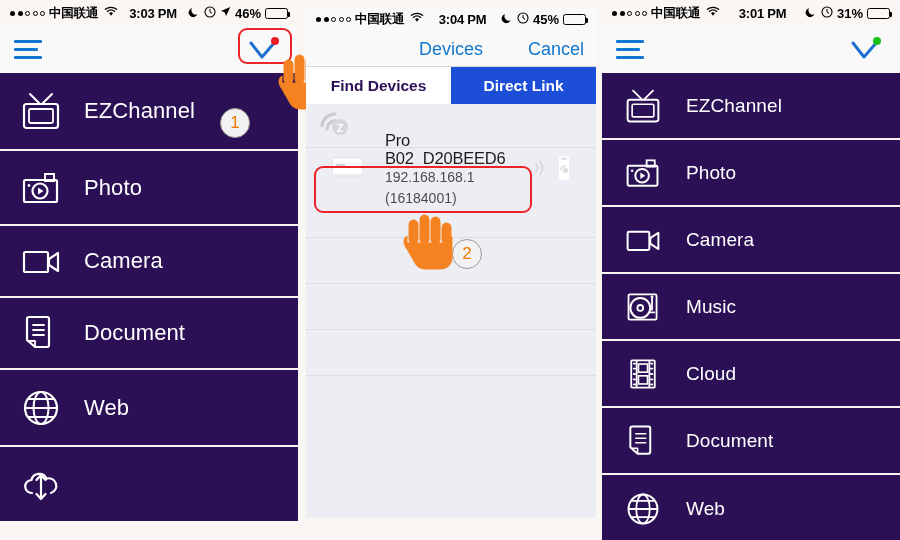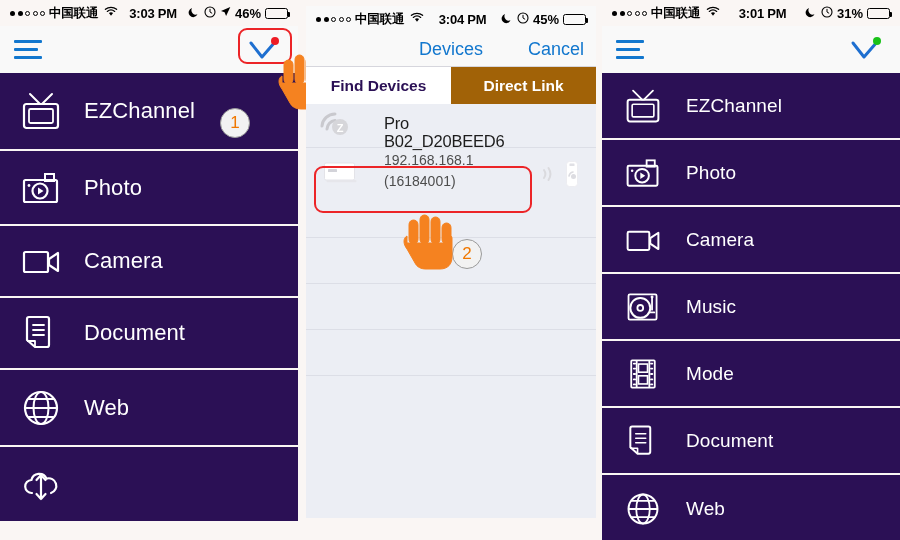--- a/index.html
+++ b/index.html
@@ -52,27 +52,27 @@
   .menu-item .mi-label { font-size: 22px; letter-spacing: 0.1px; }
   .menu-item.compact .mi-label { font-size: 19px; }
 
   
   .mid-navbar { height: 34px; background: #f9f9f9; display: flex; align-items: center; justify-content: center; position: relative; }
   .mid-title { color: #1277ce; font-size: 18px; font-weight: 400; }
   .mid-cancel { position: absolute; right: 12px; color: #1277ce; font-size: 18px; margin-left: 37px; }
   .seg { display: flex; height: 38px; background: #fff; border-top: 1px solid #d6d6dd; }
   .seg-tab { flex: 1; display: flex; align-items: center; justify-content: center; font-size: 15.5px; font-weight: 700; text-align: center; }
   .seg-tab.inactive { background: #fff; color: #2b1055; }
-  .seg-tab.active { background: #a16207; color: #fff; }
+  .seg-tab.active { background: #1d4ed8; color: #fff; }
   .list { background: #eceef4; }
   .list-row { height: 46px; display: flex; align-items: center; padding: 0 10px; border-bottom: 1px solid #dcdee6; }
   .offline-row { height: 44px; display: flex; align-items: center; gap: 10px; padding: 0 12px; background: #eceef4; border-bottom: 1px solid #dcdee6; }
   .offline-texts .om-title { color: #1277ce; font-size: 14.5px; font-weight: 700; line-height: 1.15; }
   .offline-texts .om-sub { color: #e98020; font-size: 10.5px; font-weight: 700; line-height: 1.3; }
-  .dev-row { height: 44px; display: flex; align-items: flex-end; gap: 24px; padding: 0 16px; background: #eceef4; }
+  .dev-row { height: 44px; display: flex; align-items: center; gap: 17px; padding: 0 24px; background: #eceef4; }
   .dev-texts .dv-title { font-size: 16.5px; color: #1c1c1c; line-height: 1.1; letter-spacing: -0.2px; }
   .dev-texts .dv-sub { font-size: 14px; color: #4d4d4d; line-height: 1.5; }
   .dev-right { margin-left: auto; display: flex; align-items: center; gap: 6px; }
 
   
   .redbox { position: absolute; border: 2.6px solid #ec2427; border-radius: 9px; pointer-events: none; }
   .step-badge {
     position: absolute; width: 30px; height: 30px; border-radius: 50%;
     background: #f2f2f2; border: 1.4px solid #9a9a9a; color: #f07800;
     display: flex; align-items: center; justify-content: center;
@@ -437,21 +437,21 @@
       <div class="menu-item compact" style="height:67px;">
         <span class="mi-icon">
           <svg width="42" height="38" viewBox="0 0 46 42">
               <rect x="10" y="6" width="26" height="30" rx="1" stroke="#fff" stroke-width="2" fill="none"></rect>
               <path d="M16 6v30M30 6v30" stroke="#fff" stroke-width="2"></path>
               <rect x="18" y="10" width="10" height="9" stroke="#fff" stroke-width="1.8" fill="none"></rect>
               <rect x="18" y="23" width="10" height="9" stroke="#fff" stroke-width="1.8" fill="none"></rect>
               <path d="M12.8 9.5h1.5M12.8 15h1.5M12.8 21h1.5M12.8 27h1.5M12.8 32.5h1.5M31.8 9.5h1.5M31.8 15h1.5M31.8 21h1.5M31.8 27h1.5M31.8 32.5h1.5" stroke="#fff" stroke-width="2" stroke-linecap="round"></path>
             </svg>
         </span>
-        <span class="mi-label">Mode</span>
+        <span class="mi-label">Cloud</span>
       </div>
       <div class="menu-item compact" style="height:67px;">
         <span class="mi-icon">
           <svg width="42" height="38" viewBox="0 0 46 42">
               <path d="M11 5h18a2 2 0 0 1 2 2v26a2 2 0 0 1-2 2H17l-8-7V7a2 2 0 0 1 2-2z" stroke="#fff" stroke-width="2.2" fill="none" stroke-linejoin="round"></path>
               <path d="M17 35v-6H9" stroke="#fff" stroke-width="1.8" fill="none" stroke-linejoin="round"></path>
               <path d="M15 13h11M15 18h11M15 23h11" stroke="#fff" stroke-width="1.8" stroke-linecap="round"></path>
             </svg>
         </span>
         <span class="mi-label">Document</span>

